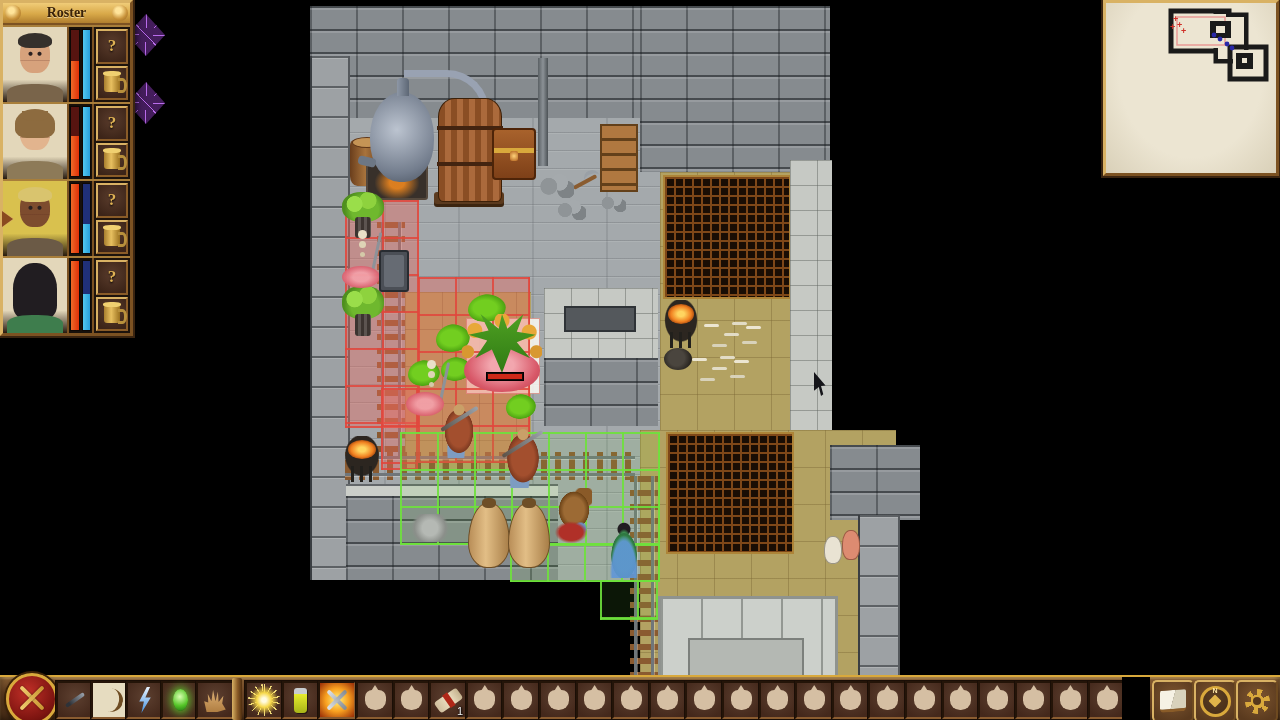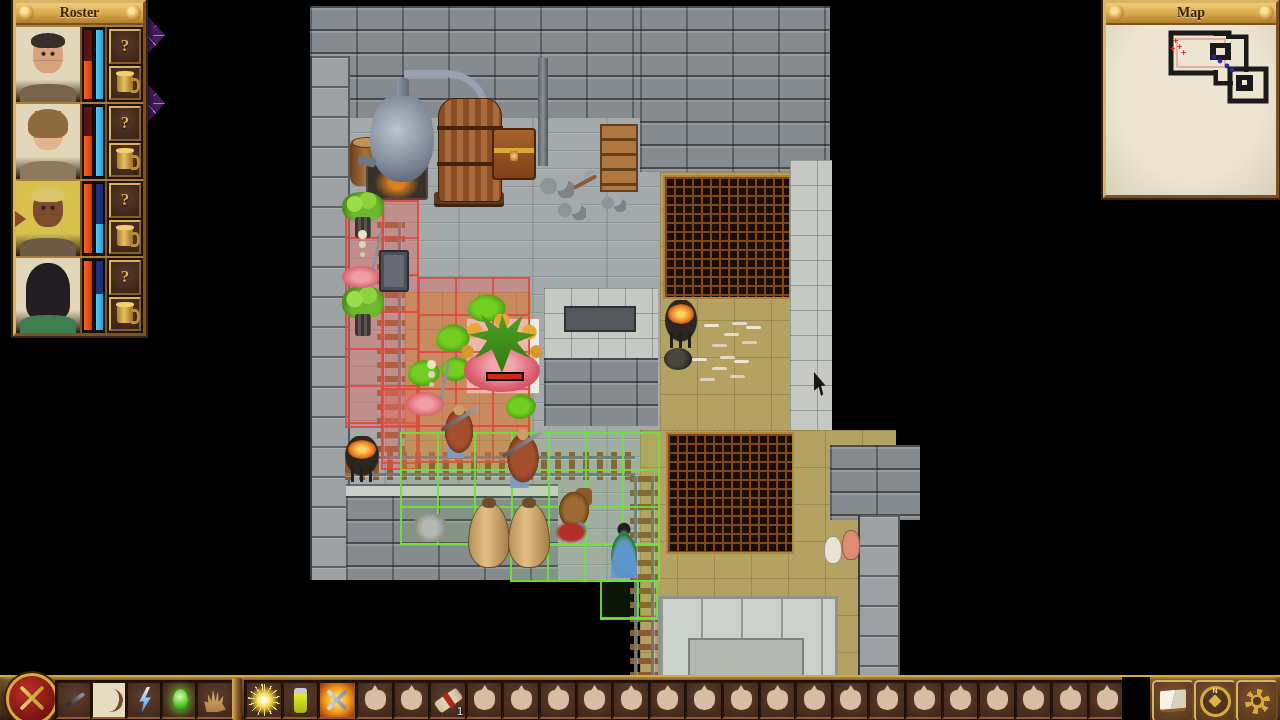--- a/index.html
+++ b/index.html
@@ -126,21 +126,21 @@
 
   
   .panel{position:absolute;background:#20160e;border:3px solid;border-color:#d9b264 #7c5222 #7c5222 #d9b264;box-shadow:0 0 0 2px #3a2410,2px 3px 8px rgba(0,0,0,.9);}
   .panel-header{height:20px;background:linear-gradient(180deg,#f0cc78 0,#d8a848 55%,#b07e2e 100%);display:flex;align-items:center;justify-content:center;position:relative;border-bottom:2px solid #7c5222;}
   .panel-title{font-family:"Liberation Serif",serif;font-weight:bold;font-size:14px;color:#3a2208;text-shadow:0 1px 0 rgba(255,240,200,.6);}
   .panel-header::before,.panel-header::after{content:"";position:absolute;top:2px;width:16px;height:16px;border-radius:50%;
     background:radial-gradient(circle at 40% 35%,#ffe49a 20%,#c8923a 60%,#8a5c1e);}
   .panel-header::before{left:2px;} .panel-header::after{right:2px;}
 
   
-  #roster{left:13px;top:0;width:127px;}
+  #roster{left:0;top:0;width:127px;}
   .char-row{position:relative;height:75px;display:flex;border-top:2px solid #a87e3a;background:#1d130c;}
   .portrait{width:64px;height:75px;position:relative;overflow:hidden;border-right:2px solid #7c5222;}
   .head{position:absolute;left:50%;top:9px;width:30px;height:37px;transform:translateX(-50%);border-radius:46% 46% 42% 42%;
     background-image:radial-gradient(circle at 35% 48%,#2a2020 1.5px,rgba(0,0,0,0) 2.5px),radial-gradient(circle at 65% 48%,#2a2020 1.5px,rgba(0,0,0,0) 2.5px),linear-gradient(180deg,rgba(0,0,0,0) 64%,rgba(90,40,30,.55) 65%,rgba(0,0,0,0) 67%);}
   .hair-short::before{content:"";position:absolute;left:-2px;right:-2px;top:-3px;height:40%;border-radius:50% 50% 35% 35%;background:var(--hair);}
   .hair-bob::before{content:"";position:absolute;left:-5px;right:-5px;top:-4px;height:78%;border-radius:50% 50% 30% 30%;background:var(--hair);z-index:-1;}
   .hair-bob::after{content:"";position:absolute;left:6%;right:6%;top:-2px;height:26%;border-radius:0 0 45% 45%;background:var(--hair);}
   .hair-long::before{content:"";position:absolute;left:-7px;right:-7px;top:-4px;height:150%;border-radius:46% 46% 25% 25%;background:var(--hair);z-index:-1;}
   .shoulders{position:absolute;bottom:0;left:7%;width:86%;height:24%;border-radius:45% 45% 0 0;background:var(--shirt);}
   .bars{width:21px;display:flex;gap:2px;padding:2px 1px;background:#17100a;border-right:2px solid #7c5222;}
@@ -393,23 +393,20 @@
           </div>
           <div class="char-btn">
             <div class="mug"></div>
           </div>
         </div>
       </div>
     </div>
 </div>
 
 <div id="map-panel" class="panel">
-  <div class="panel-header">
-    <span class="panel-title">Map</span>
-  </div>
   <div class="map-body">
     <svg id="minimap-svg" width="164" height="170" viewBox="0 0 164 170">
       <rect x="65" y="8" width="58" height="40" fill="none" stroke="#1a1a1a" stroke-width="5"></rect>
       <rect x="110" y="12" width="30" height="46" fill="none" stroke="#1a1a1a" stroke-width="5"></rect>
       <rect x="112" y="14" width="26" height="42" fill="#ece5d2" stroke="none"></rect>
       <rect x="68" y="11" width="52" height="34" fill="#ece5d2" stroke="none"></rect>
       <rect x="124" y="44" width="36" height="32" fill="none" stroke="#1a1a1a" stroke-width="5"></rect>
       <rect x="127" y="47" width="30" height="26" fill="#ece5d2" stroke="none"></rect>
       <rect id="mm-viewport" x="71" y="14" width="48" height="28" fill="none" stroke-width="1.5" stroke="#e89a96"></rect>
       <rect x="104" y="18" width="21" height="17" fill="#1a1a1a"></rect>

